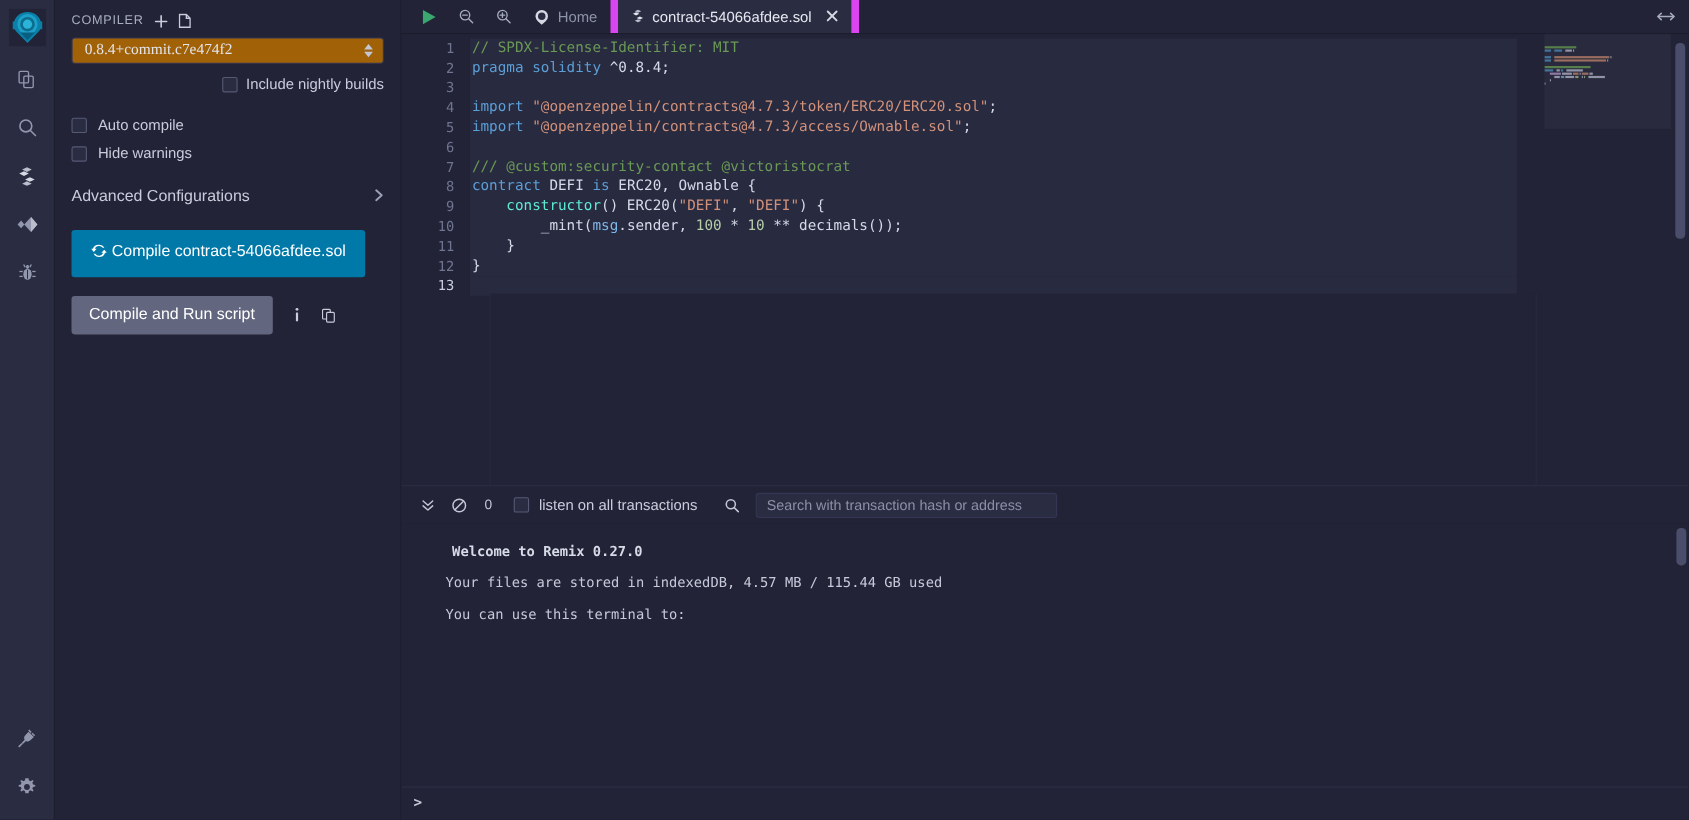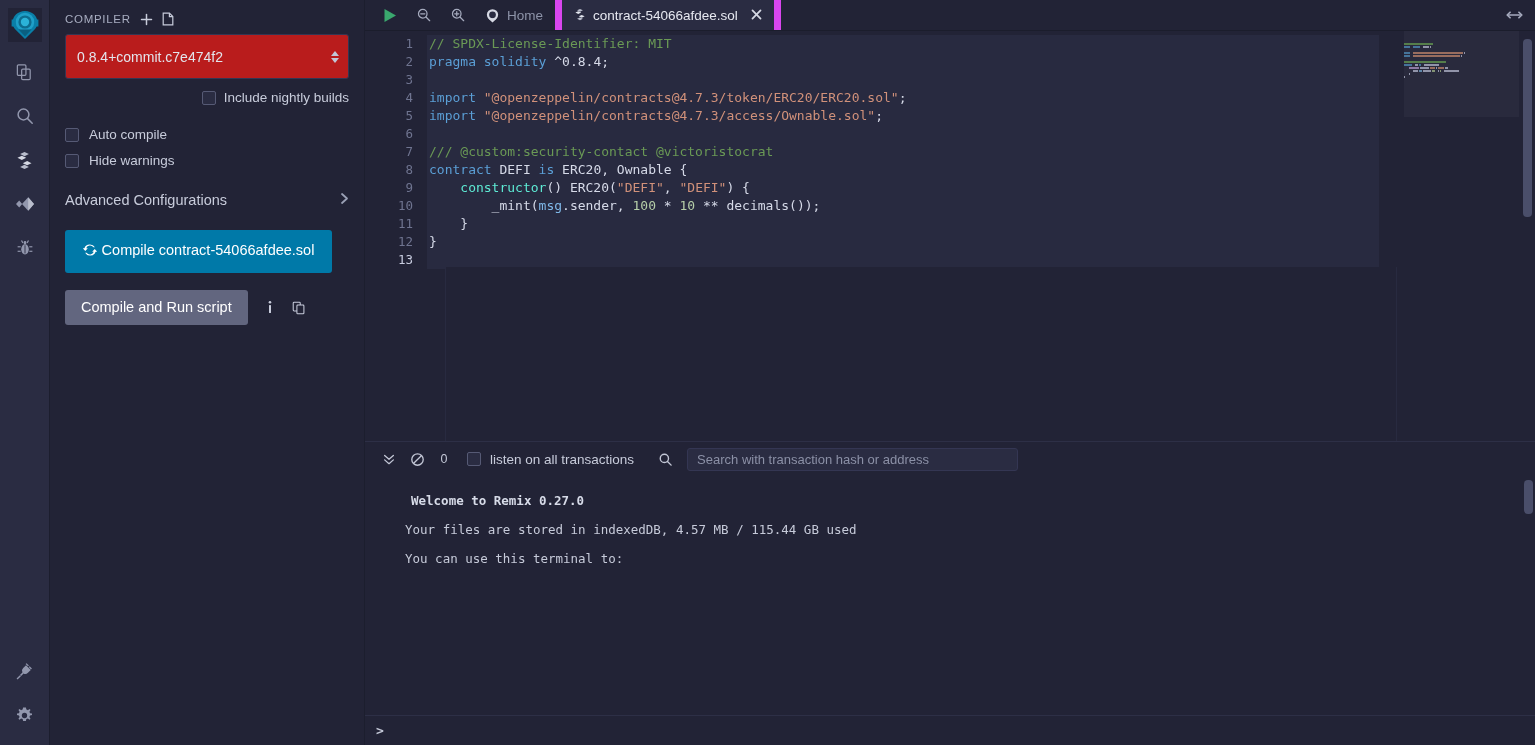--- a/index.html
+++ b/index.html
@@ -54,27 +54,28 @@
   .compiler-label-row {
     display: flex; align-items: center; gap: 9px; margin-bottom: 8px;
   }
   .compiler-label {
     color: #a8adc0; font-size: 11.5px; letter-spacing: .7px;
   }
   .mini-icon { cursor: pointer; display: flex; align-items: center; }
 
   .select-box {
     position: relative;
-    background: #b91c1c;
+    background: #a16207;
     border: 1px solid #343653;
     border-radius: 3px;
-    height: 45px;
+    height: 24px;
     display: flex; align-items: center;
     padding: 0 24px 0 11px;
     cursor: pointer;
+    font-family: Liberation Serif, serif;
   }
   .select-box span.val { color: #e3e4ec; font-size: 14px; }
   .select-arrows {
     position: absolute; right: 9px; top: 50%; transform: translateY(-50%);
     display: flex; flex-direction: column; gap: 2px;
   }
   .select-arrows i {
     display: block; width: 0; height: 0;
     border-left: 4px solid transparent; border-right: 4px solid transparent;
   }
@@ -260,21 +261,21 @@
     padding: 0 10px;
     gap: 0;
   }
   .tbar-ico { width: 28px; display: flex; align-items: center; justify-content: center; cursor: pointer; }
   .tbar-count { color: #c3c7d6; font-size: 12.5px; width: 26px; text-align: center; }
   .tbar-cb { display: flex; align-items: center; gap: 9px; margin-left: 10px; }
   .tbar-cb .cb-label2 { color: #c8ccdb; font-size: 13.5px; }
   .tbar-search-ico { margin-left: 24px; display: flex; align-items: center; cursor: pointer; }
   .tbar-input {
     margin-left: 14px;
-    width: 331px; height: 23px;
+    width: 274px; height: 23px;
     background: #2a2c42; border: 1px solid #343653; border-radius: 3px;
     color: #c9cde0; font-size: 13px;
     font-family: "Liberation Sans", sans-serif;
     padding: 8px 9px;
     outline: none;
   }
   .tbar-input::placeholder { color: #8b90a6; }
 
   .term-body {
     flex: 1 1 auto; min-height: 0;

